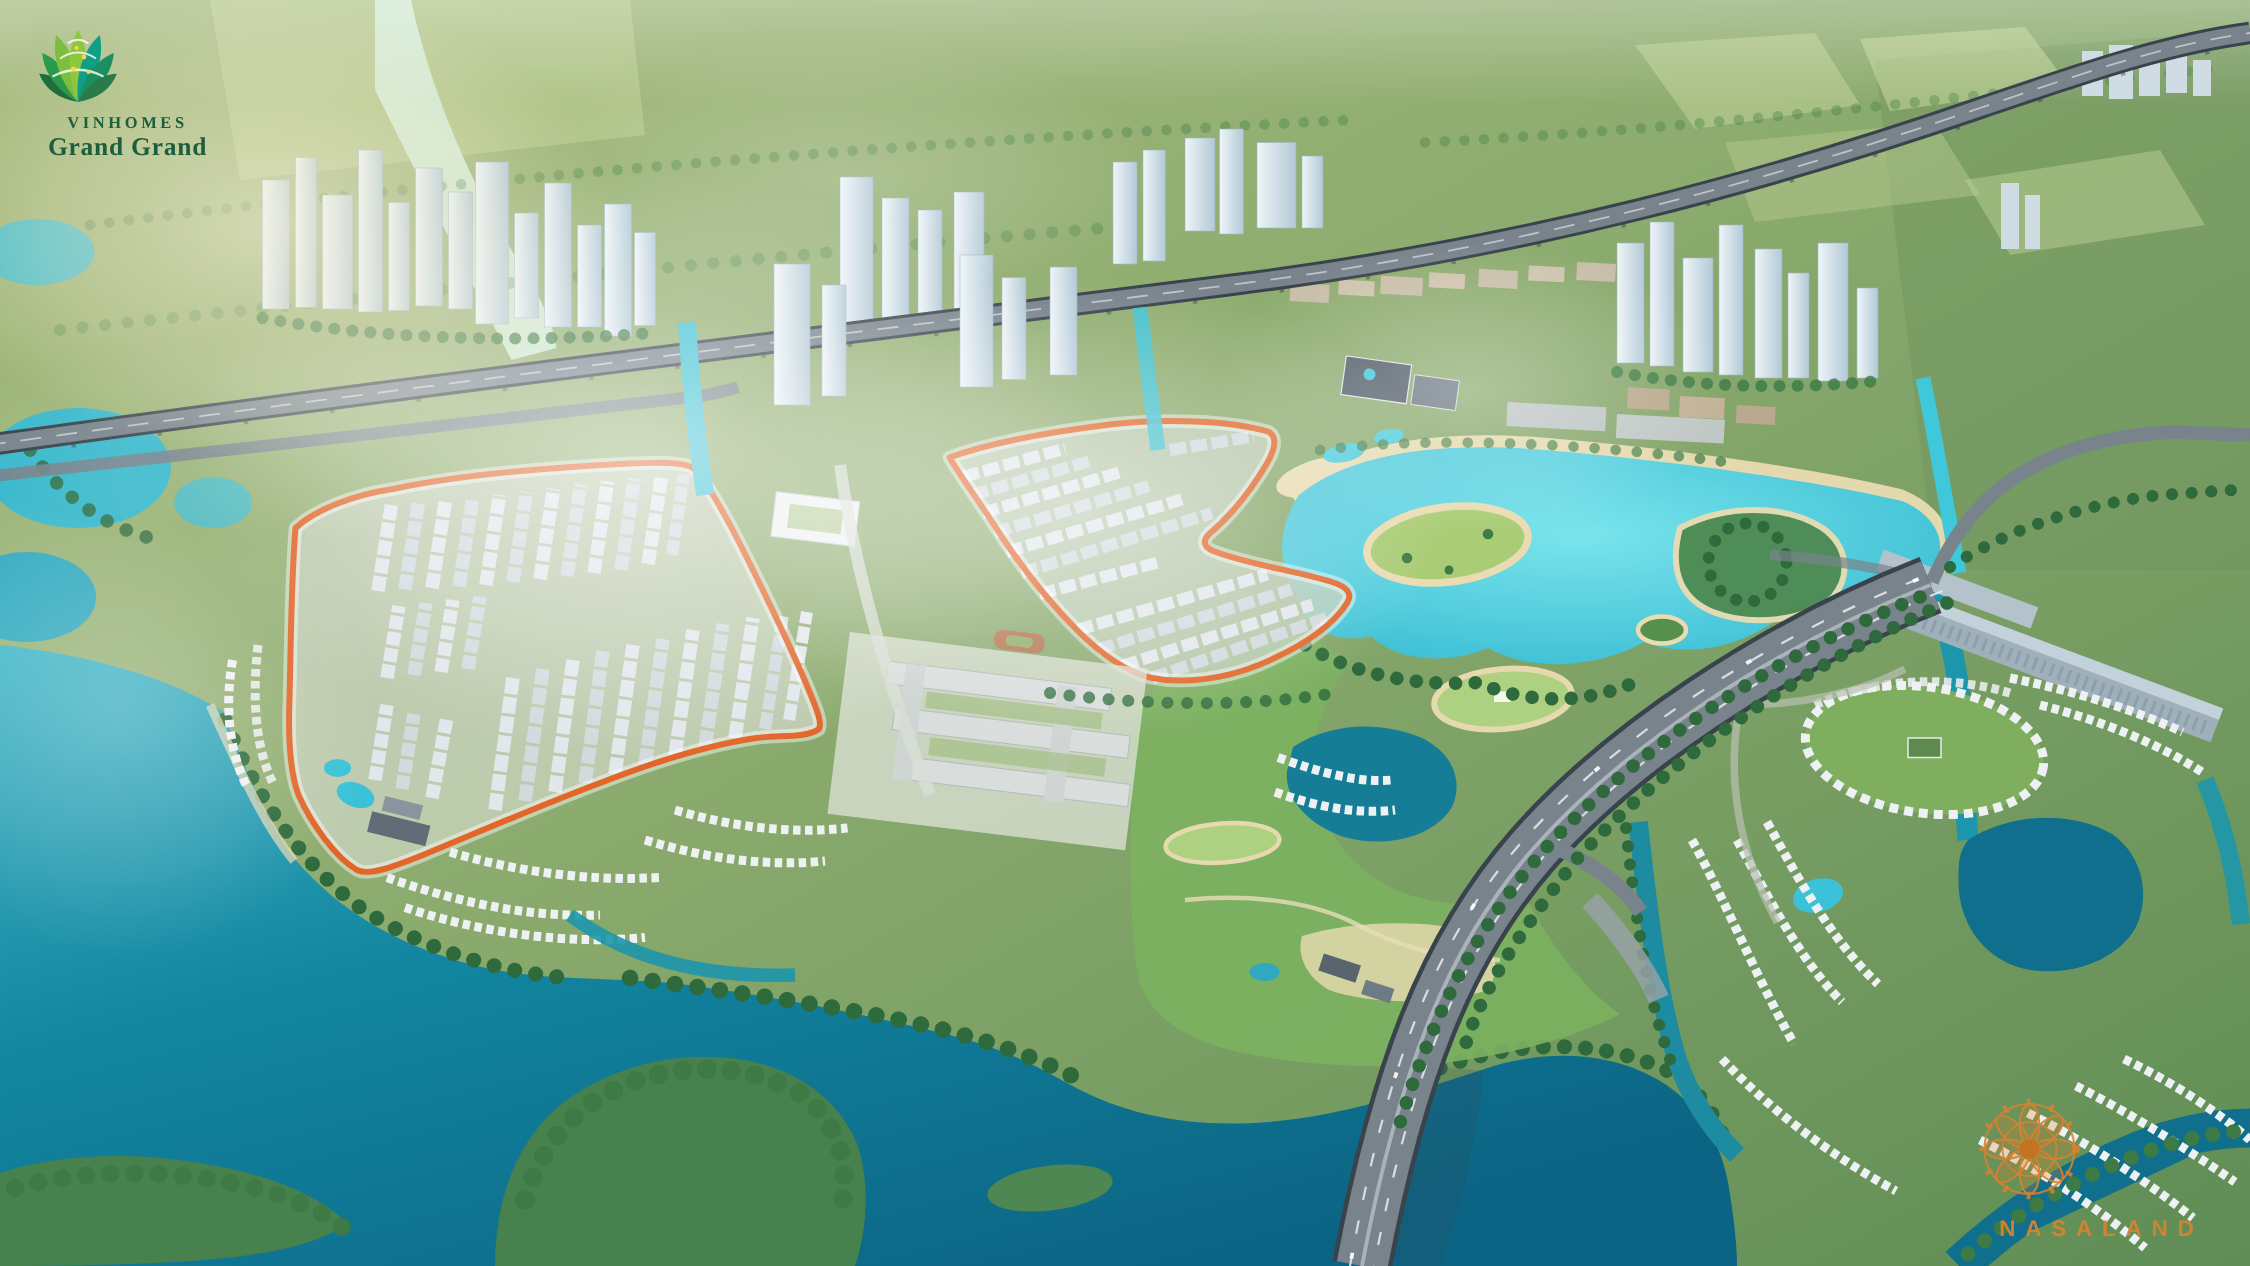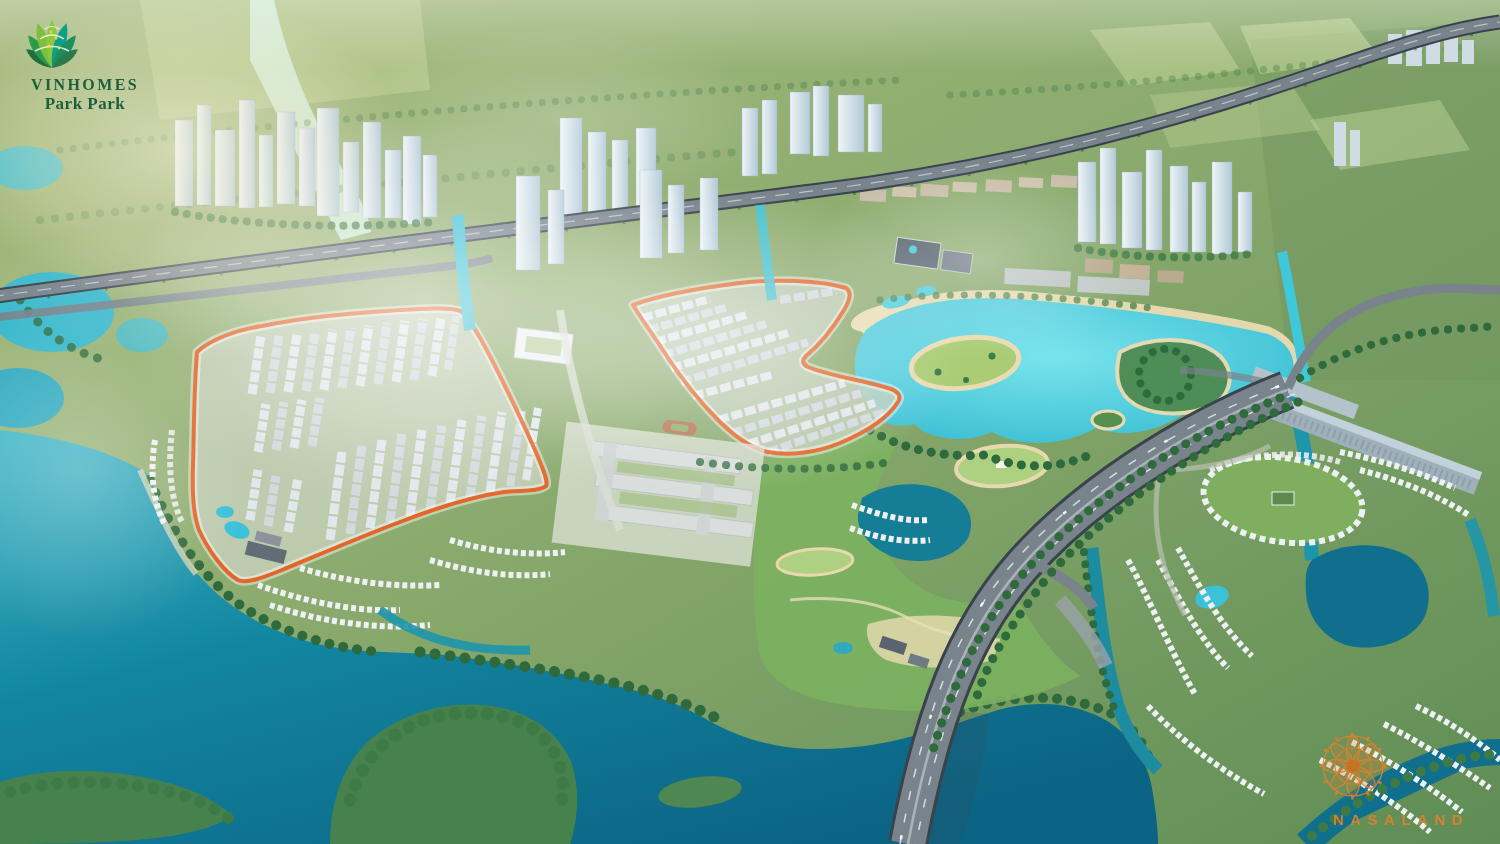--- a/index.html
+++ b/index.html
@@ -25,21 +25,21 @@
   .deck{stroke:var(--deck_dark,#39434c);fill:none}
   .water-deep{fill:var(--water_deep,#0f6f8c)}
   .water-mid-st{stroke:var(--water_mid,#1d96ac);fill:none}
   .pool{fill:#3cc2d8}
   .bank{fill:#47824e}
   .lawn{fill:#aed081}
 
   
   .vh-logo{position:absolute;left:24px;top:16px;width:122px;text-align:center;
            user-select:none;}
-  .vh-brand{font-family:"Liberation Serif",serif;font-weight:bold;font-size:16px;
+  .vh-brand{font-family:"Liberation Serif",serif;font-weight:bold;font-size:11px;
             letter-spacing:2.4px;color:var(--brand_green,#1c5f3c);margin-top:2px;text-align:center;}
   .vh-project{font-family:"Liberation Serif",serif;font-weight:bold;font-size:17px;
               color:var(--brand_green,#1c5f3c);margin-top:0px;letter-spacing:.5px;}
   .nasa-logo{position:absolute;right:14px;bottom:16px;width:170px;text-align:center;
              opacity:.95;user-select:none;}
   .nasa-brand{font-size:15px;font-weight:bold;letter-spacing:6.5px;
               color:var(--nasaland_orange,#d9822f);margin-top:8px;}
 </style>
 </head>
 <body>
@@ -464,21 +464,21 @@
       <path d="M-17,-17 Q0,-26 17,-17" stroke="#ffffff" stroke-width="1.6" fill="none" opacity=".8"></path>
       <path d="M-12,-29 Q0,-37 12,-29" stroke="#ffffff" stroke-width="1.4" fill="none" opacity=".8"></path>
       <path d="M-7,-39 Q0,-44 7,-39" stroke="#ffffff" stroke-width="1.2" fill="none" opacity=".8"></path>
       <circle cx="-3" cy="-22" r="1.6" fill="#ffd34d"></circle>
       <circle cx="4" cy="-30" r="1.6" fill="#ffd34d"></circle>
       <circle cx="-1" cy="-36" r="1.4" fill="#ffd34d"></circle>
       <circle cx="7" cy="-20" r="1.4" fill="#ffd34d"></circle>
     </g>
   </svg>
   <div class="vh-brand">VINHOMES</div>
-  <div class="vh-project">Park Park</div>
+  <div class="vh-project">Grand Grand</div>
 </div>
 
 <div class="nasa-logo">
   <svg width="74" height="74" viewBox="-37 -37 74 74">
     <g stroke="#d9822f" fill="none">
       <circle r="30" stroke-width="1.4" opacity=".9"></circle>
       <circle r="31" stroke-width="5" stroke-dasharray="2.5 13.5" opacity=".9"></circle>
       <circle r="18" stroke-width="1.2" opacity=".9"></circle>
       <g fill="rgba(217,130,47,.28)" stroke-width="1.3">
         <ellipse cx="0" cy="-16" rx="6.5" ry="14"></ellipse>

